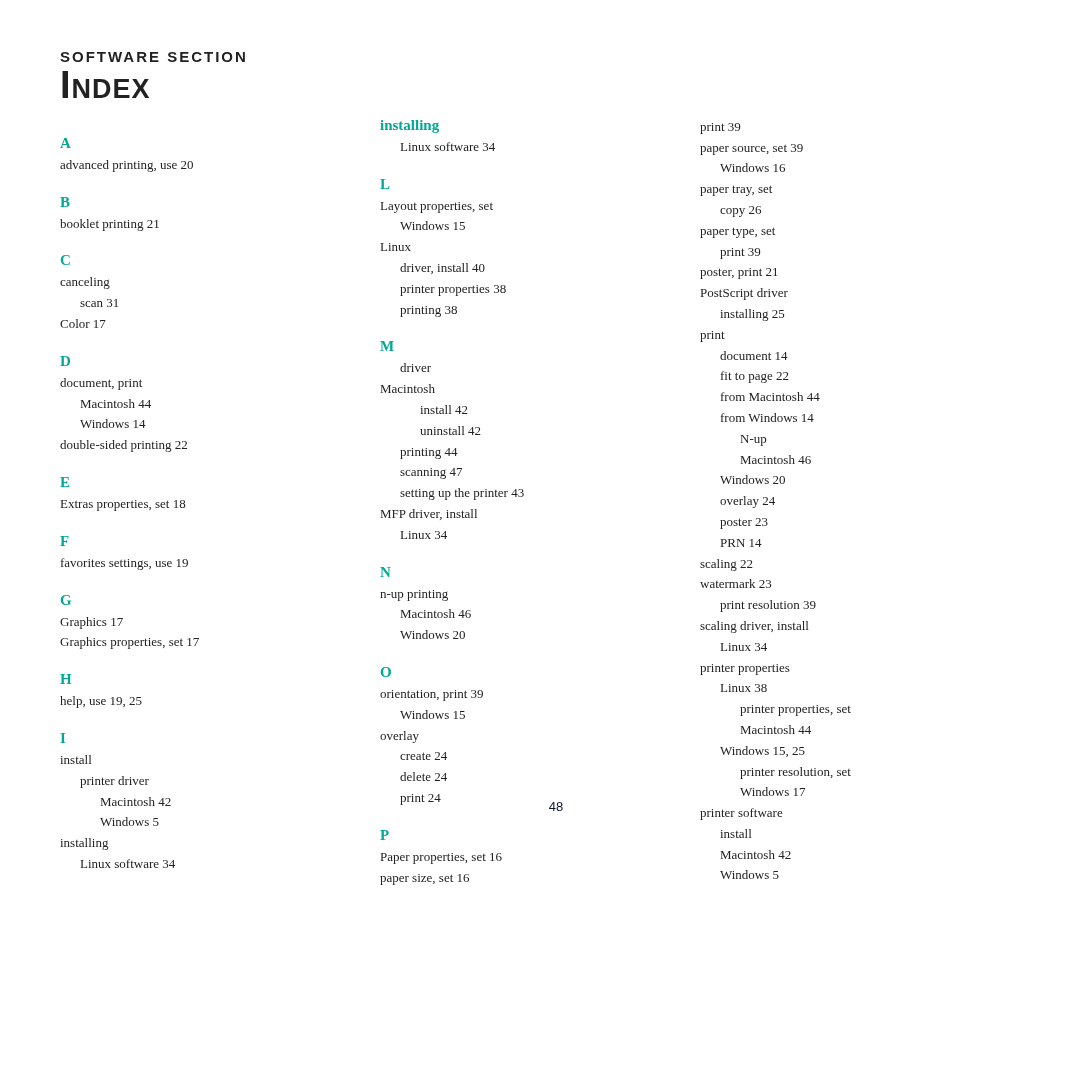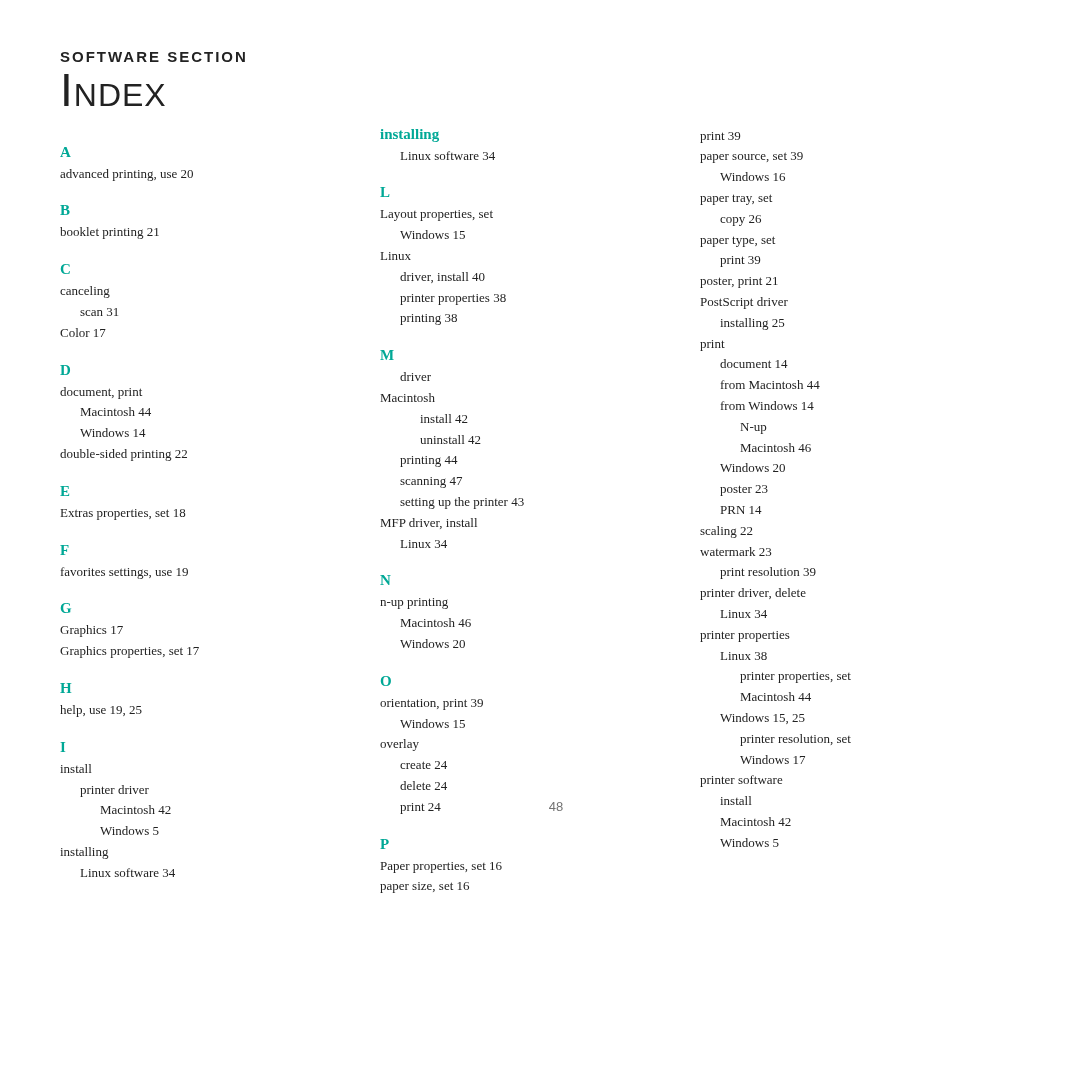--- a/index.html
+++ b/index.html
@@ -20,22 +20,22 @@
     }
     .section-label {
       font-size: 15px;
       font-weight: bold;
       letter-spacing: 2px;
       text-transform: uppercase;
       color: #222;
       font-variant: small-caps;
     }
     .page-title {
-      font-size: 46px;
-      font-weight: normal;
+      font-size: 38px;
+      font-weight: bold;
       color: #222;
       font-variant: small-caps;
       letter-spacing: 1px;
       line-height: 1.1;
     }
     .columns {
       display: flex;
       gap: 0px;
       margin-top: 10px;
     }
@@ -50,21 +50,21 @@
       font-size: 15px;
       margin-top: 18px;
       margin-bottom: 3px;
     }
     .entry { font-size: 13px; line-height: 1.6; color: #222; }
     .entry.indent1 { padding-left: 20px; }
     .entry.indent2 { padding-left: 40px; }
     .page-number {
       text-align: center;
       font-size: 13px;
-      color: #737373;
+      color: #0f172a;
       position: absolute;
       bottom: 30px;
       left: 0; right: 0; margin-left: 32px;
     }
   </style>
 </head>
 <body>
 <div class="page">
 
   <div class="section-label">Software section</div>
@@ -161,31 +161,33 @@
       <div class="entry indent1">Windows 16</div>
       <div class="entry">paper tray, set</div>
       <div class="entry indent1">copy 26</div>
       <div class="entry">paper type, set</div>
       <div class="entry indent1">print 39</div>
       <div class="entry">poster, print 21</div>
       <div class="entry">PostScript driver</div>
       <div class="entry indent1">installing 25</div>
       <div class="entry">print</div>
       <div class="entry indent1">document 14</div>
+      <div class="entry indent1">fit to page 22</div>
       <div class="entry indent1">from Macintosh 44</div>
       <div class="entry indent1">from Windows 14</div>
       <div class="entry indent2">N-up</div>
       <div class="entry indent2">Macintosh 46</div>
       <div class="entry indent1">Windows 20</div>
+      <div class="entry indent1">overlay 24</div>
       <div class="entry indent1">poster 23</div>
       <div class="entry indent1">PRN 14</div>
       <div class="entry">scaling 22</div>
       <div class="entry">watermark 23</div>
       <div class="entry indent1">print resolution 39</div>
-      <div class="entry">printer driver, delete</div>
+      <div class="entry">scaling driver, install</div>
       <div class="entry indent1">Linux 34</div>
       <div class="entry">printer properties</div>
       <div class="entry indent1">Linux 38</div>
       <div class="entry indent2">printer properties, set</div>
       <div class="entry indent2">Macintosh 44</div>
       <div class="entry indent1">Windows 15, 25</div>
       <div class="entry indent2">printer resolution, set</div>
       <div class="entry indent2">Windows 17</div>
       <div class="entry">printer software</div>
       <div class="entry indent1">install</div>

